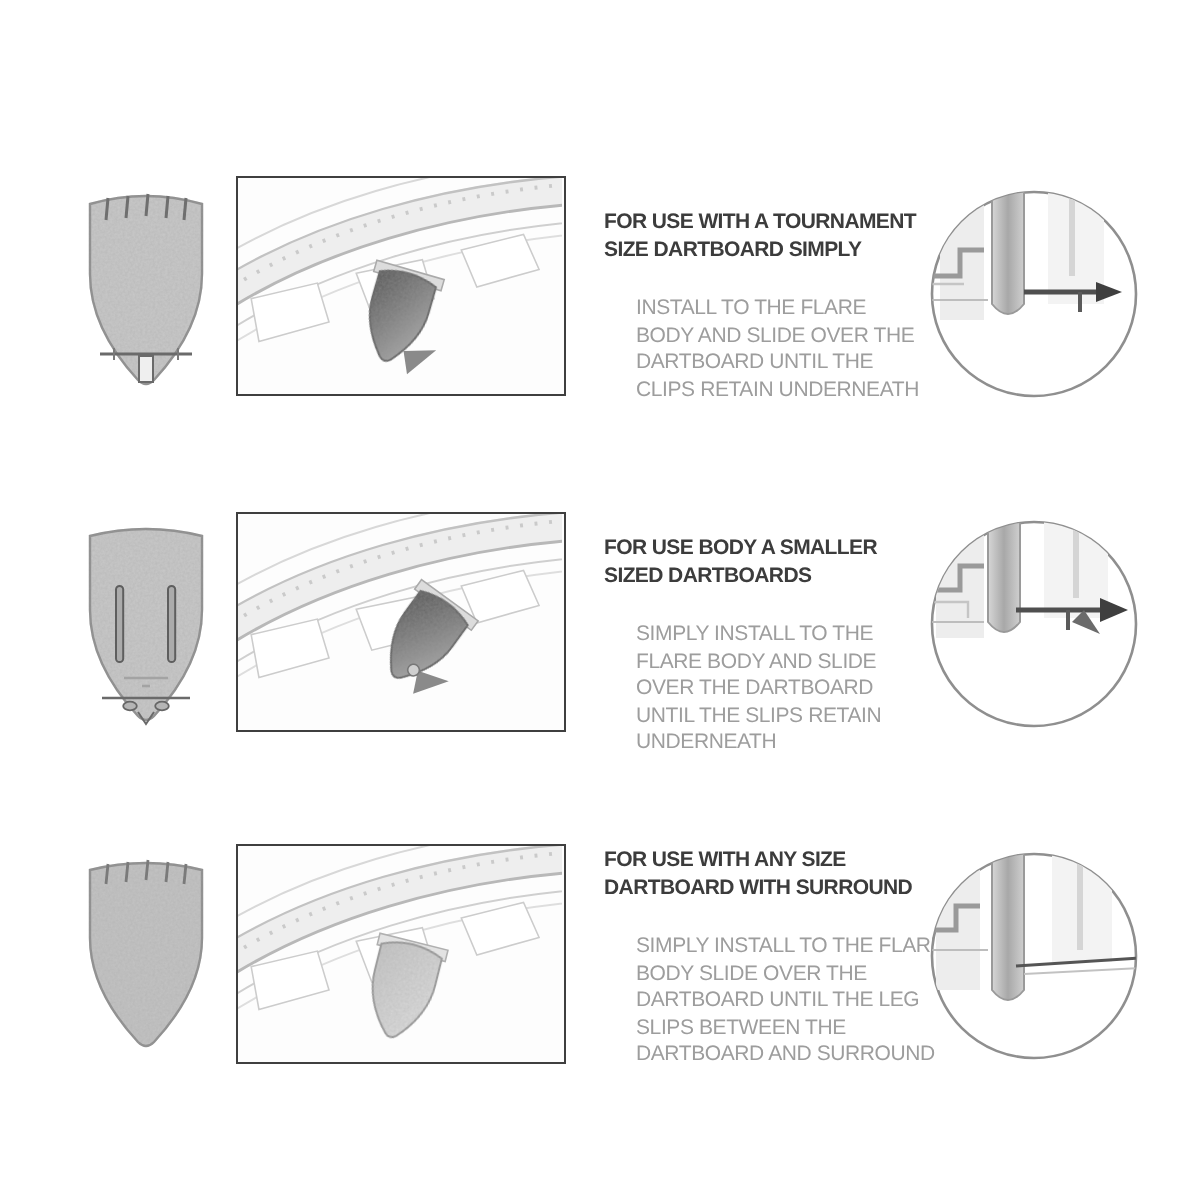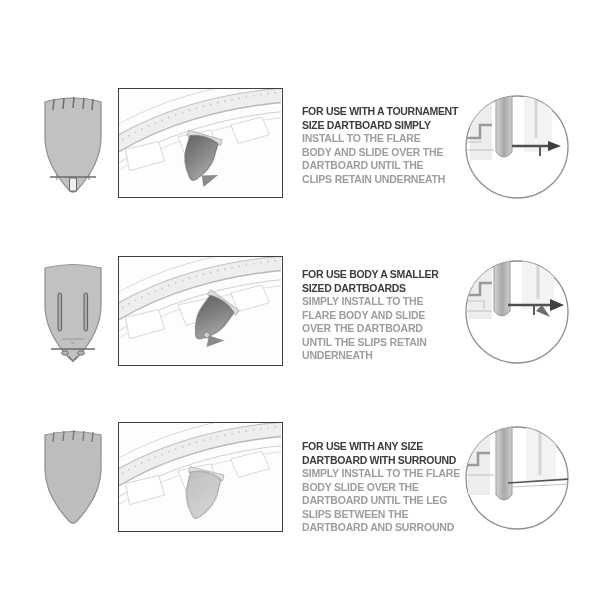--- a/index.html
+++ b/index.html
@@ -6,25 +6,25 @@
   .canvas{position:relative;width:600px;height:600px;background:#ffffff;
           font-family:"Liberation Sans",sans-serif;overflow:hidden;}
   .row{position:absolute;left:0;width:600px;height:120px;}
   .row1{top:88px}.row2{top:256px}.row3{top:422px}
 
   .clip-illo{position:absolute;left:38px;top:3px;width:70px;height:106px;}
   .panel{position:absolute;left:118px;top:0;width:165px;height:110px;
          border:1.5px solid #3f3f3f;box-sizing:border-box;background:#fdfdfd;overflow:hidden;}
   .panel svg{display:block;width:162px;height:107px;}
   .textblock{position:absolute;left:302px;width:175px;}
-  .row1 .textblock{top:17px}.row2 .textblock{top:12px}.row3 .textblock{top:18px}
+  .row1 .textblock{top:17px}.row2 .textblock{top:12px}.row3 .textblock{top:2px}
   .instr-title{font-size:10.5px;font-weight:bold;letter-spacing:-0.3px;color:#3c3c3c;
                white-space:pre;line-height:13.5px;margin:0;}
-  .instr-body{font-size:10.5px;font-weight:bold;letter-spacing:-0.2px;color:#9d9d9d;
-              white-space:pre;line-height:13.5px;margin:0;}
+  .instr-body{font-size:10.5px;font-weight:normal;letter-spacing:-0.2px;color:#9d9d9d;
+              white-space:pre;line-height:13.5px;margin:16px;}
   .detail-circle{position:absolute;left:464px;width:106px;height:106px;}
   .row1 .detail-circle{top:6px}.row2 .detail-circle{top:3px}.row3 .detail-circle{top:3px}
   .defs-holder{position:absolute;width:0;height:0;overflow:hidden;}
 </style>
 </head>
 <body>
 
 <div class="canvas">
 
   <svg class="defs-holder" aria-hidden="true">

